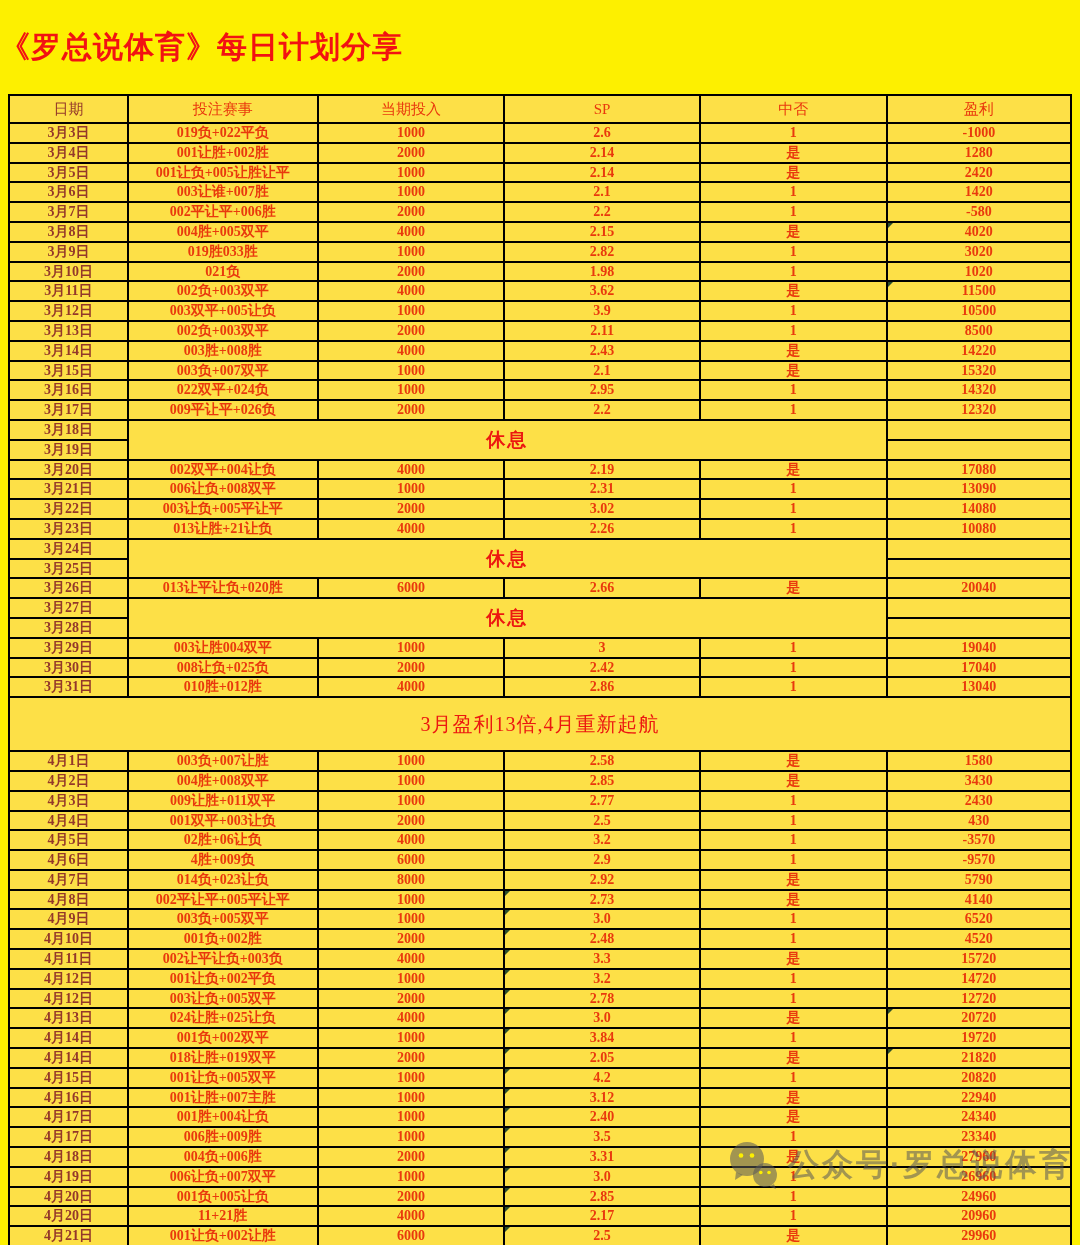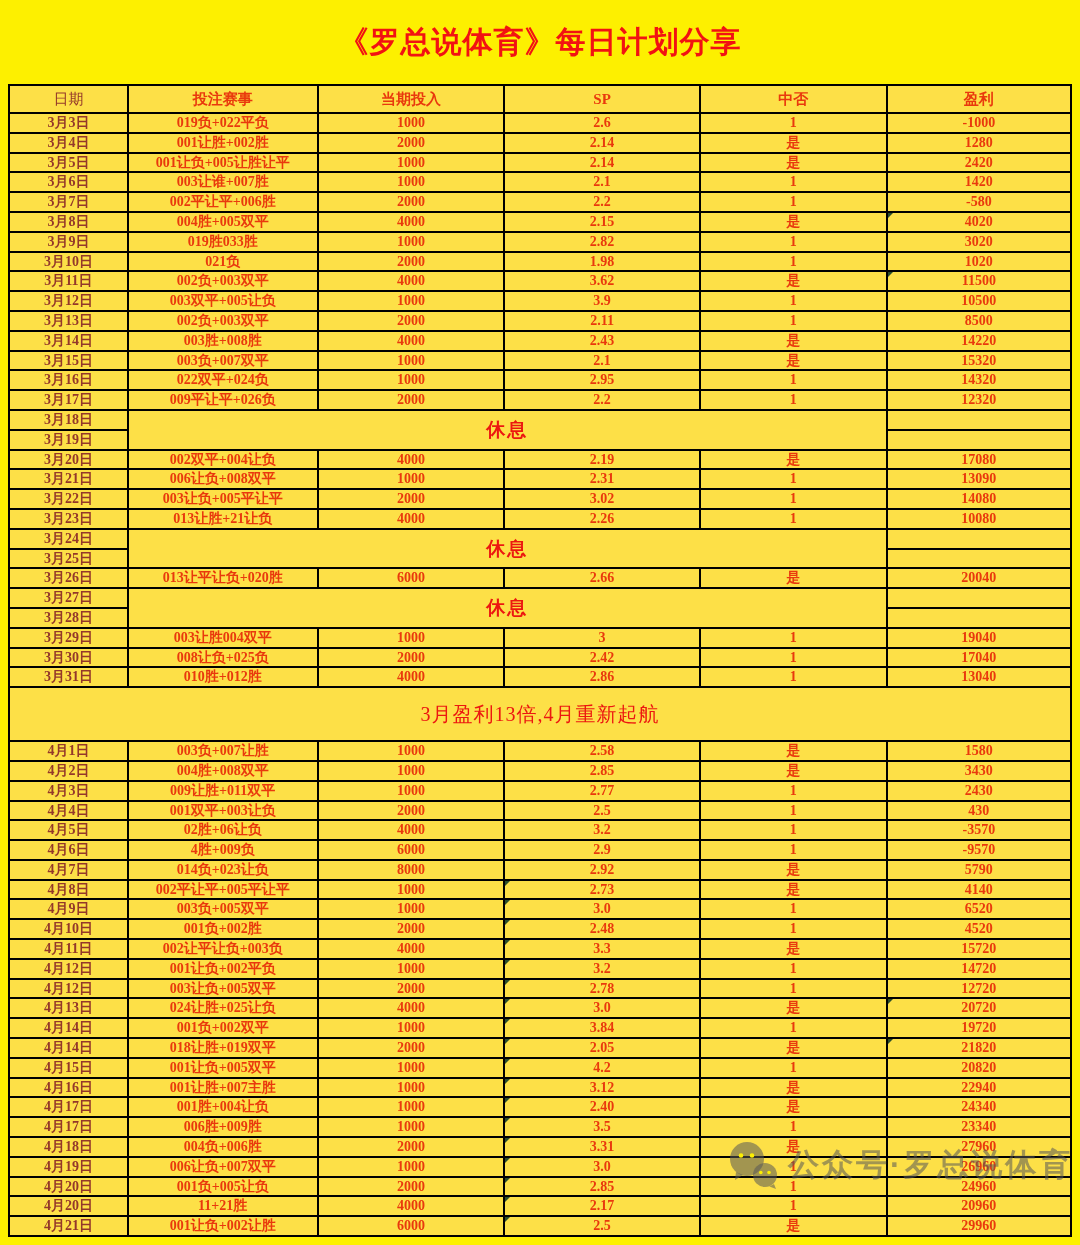--- a/index.html
+++ b/index.html
@@ -2,36 +2,36 @@
 <html><head>
 <meta charset="utf-8">
 <style>
   html,body{margin:0;padding:0;}
   body{
     width:1080px;height:1245px;overflow:hidden;position:relative;
     background:#FDF000;
     font-family:"Liberation Serif","DejaVu Serif",serif;
   }
   .title-band{
-    height:84px;display:flex;align-items:center;justify-content:center;
+    height:94px;display:flex;align-items:center;
   }
   .title-band .t{
     color:#F21212;font-size:30px;font-weight:bold;letter-spacing:1px;
   }
   table.plan{
     width:1064px;margin:0 8px;border-collapse:collapse;table-layout:fixed;
     background:#fde047;
   }
   .plan th,.plan td{
     border:2px solid #000;padding:0;text-align:center;vertical-align:middle;
     overflow:hidden;white-space:nowrap;position:relative;
   }
   .plan th{height:26px;font-size:15px;}
   .plan td{height:17.8px;line-height:17.8px;font-size:14px;}
-  .hdr-bold{color:#E9390D;font-weight:bold;}
+  .hdr-bold{color:#E9390D;font-weight:normal;}
   .hdr-date{color:#94382A;font-weight:normal;}
   td.date{color:#94382A;font-weight:bold;}
   td.val{color:#E9390D;font-weight:bold;}
   td.rest-cell{color:#EC1710;font-weight:bold;font-size:19px;letter-spacing:2px;margin-top:16px;}
   td.banner-cell{height:52px;line-height:52px;color:#EC1710;font-weight:normal;font-size:20px;letter-spacing:1px;}
   i.tri{
     position:absolute;left:0;top:0;width:0;height:0;display:block;
     border-top:5px solid #2A4D2A;border-right:5px solid transparent;
   }
   .watermark{

